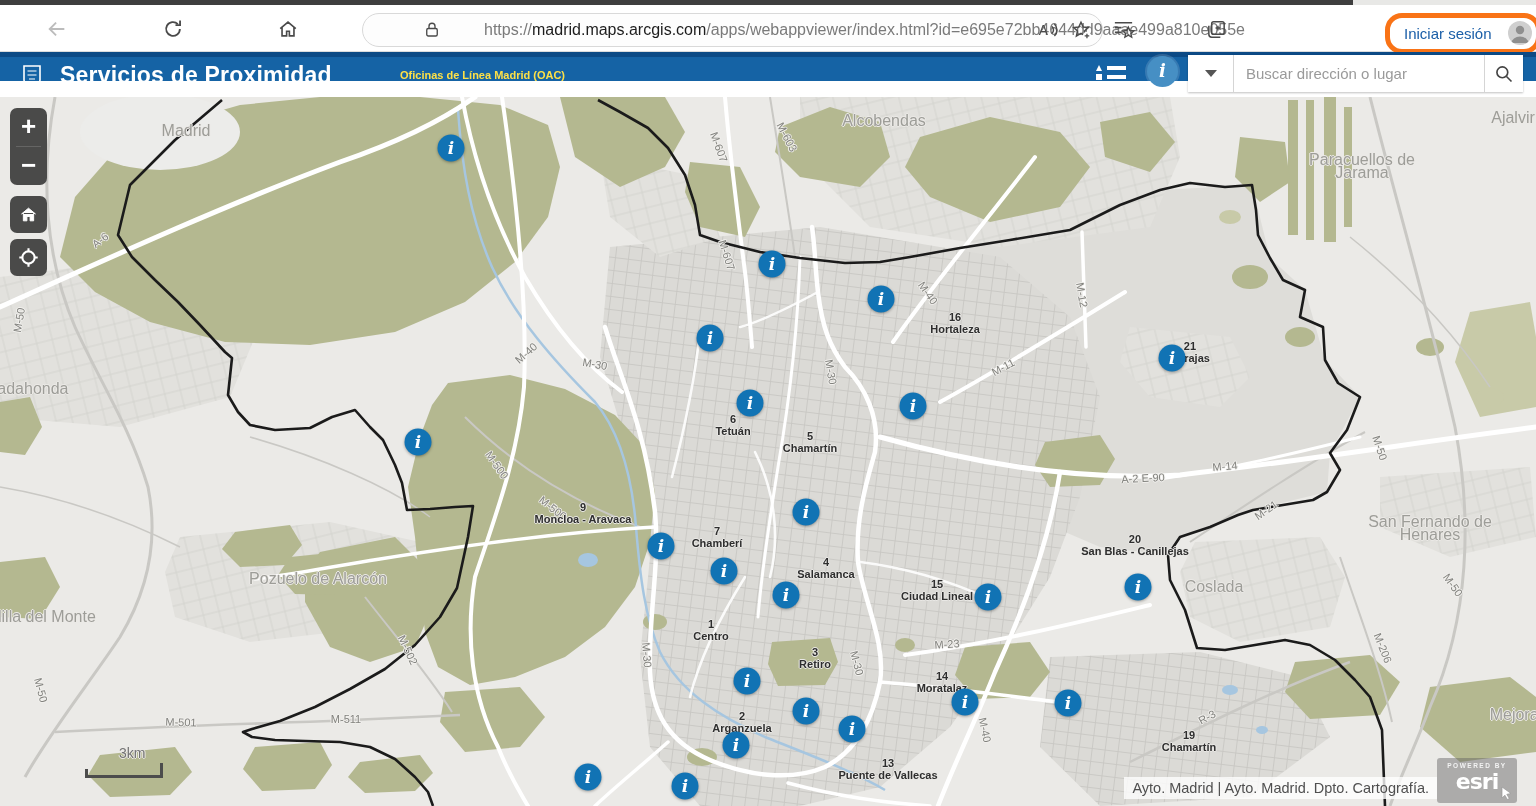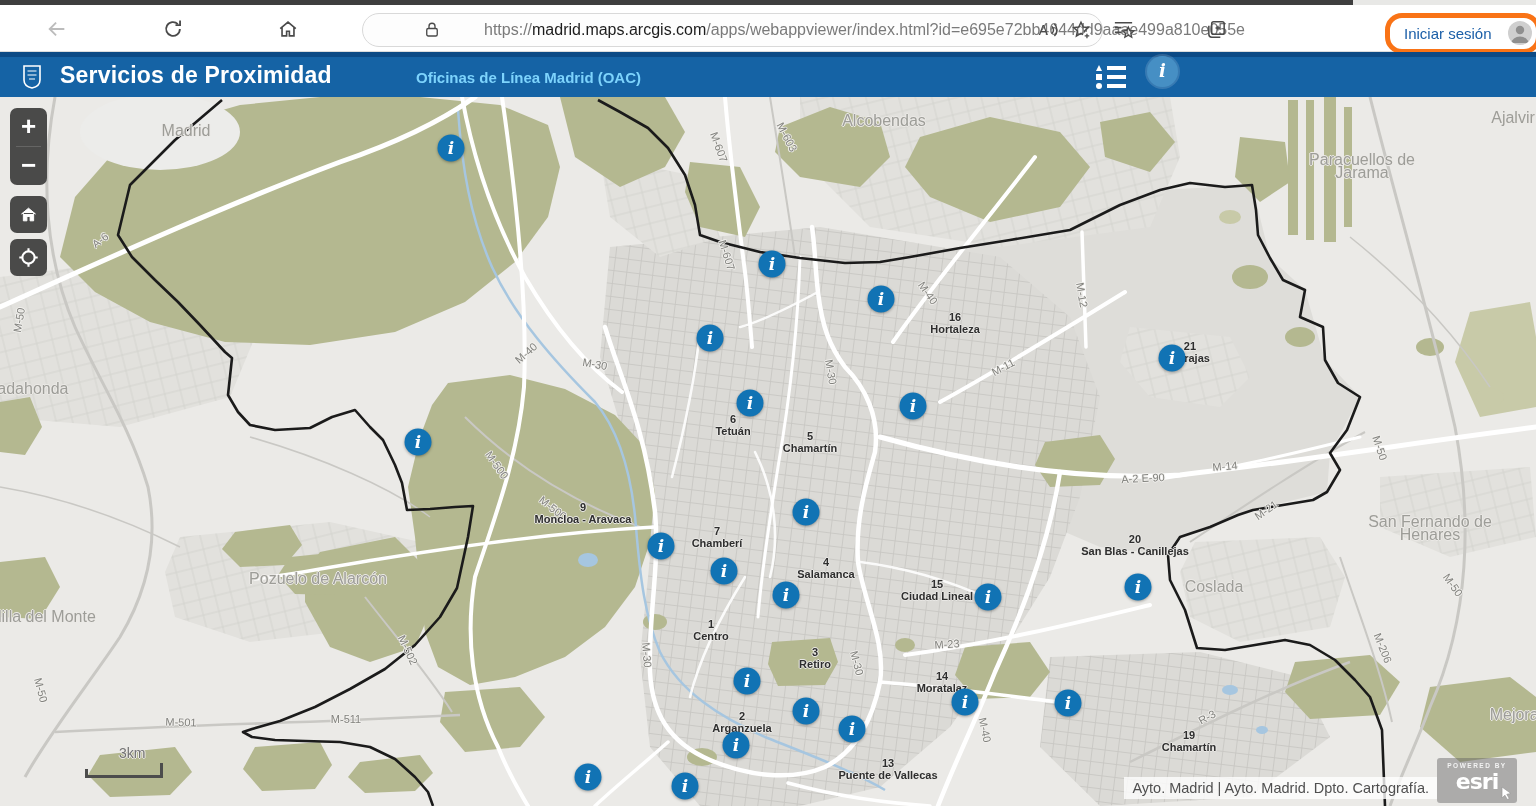--- a/index.html
+++ b/index.html
@@ -16,24 +16,24 @@
            border:1px solid #d9d9d9;border-radius:17px;display:flex;align-items:center;}
   #urltext{position:absolute;left:121px;top:0;height:32px;line-height:32px;font-size:16px;white-space:nowrap;}
   #urltext .dim{color:#7a7a7a;} #urltext .strong{color:#1d1d1d;}
   #signin{position:absolute;left:1385px;top:8px;width:146px;height:31px;border:5px solid #f97316;
           border-radius:17px;background:#fff;display:flex;align-items:center;cursor:pointer;}
   #signin span{color:#1b5fa8;font-size:15px;margin-left:14px;}
   #signin .avatar{position:absolute;right:4px;top:3px;width:24px;height:24px;border-radius:50%;
                   background:#cfcfcf;overflow:hidden;}
   
   #appstrip{position:absolute;left:0;top:52px;width:1536px;height:5px;background:#0c4a85;}
-  #appheader{position:absolute;left:0;top:57px;width:1536px;height:40px;background:#1563a5;}
+  #appheader{position:absolute;left:0;top:57px;width:1536px;height:24px;background:#1563a5;}
   #hdr-logo{position:absolute;left:22px;top:8px;}
   #hdr-title{position:absolute;left:60px;top:5px;font-size:23px;font-weight:bold;color:#fff;letter-spacing:.2px;}
-  #hdr-sub{position:absolute;left:416px;top:12px;font-size:15px;font-weight:bold;color:#7dd3fc;}
+  #hdr-sub{position:absolute;left:400px;top:12px;font-size:11px;font-weight:bold;color:#fde047;}
   #legend-btn{position:absolute;left:1096px;top:6px;width:32px;height:28px;cursor:pointer;}
   .leg-row{position:absolute;left:0;height:5px;}
   .leg-shape{position:absolute;left:0;width:6px;height:6px;background:#fff;}
   .leg-line{position:absolute;left:11px;top:1px;width:19px;height:3.5px;background:#fff;}
   #info-btn{position:absolute;left:1147px;top:-1px;width:31px;height:31px;border-radius:50%;background:#468fc4;
             color:#fff;text-align:center;line-height:30px;font-family:"DejaVu Serif",serif;
             font-style:italic;font-weight:bold;font-size:18px;cursor:pointer;box-shadow:0 0 0 2px rgba(255,255,255,.15);}
   #searchbox{position:absolute;left:1188px;top:-2px;width:335px;height:37px;background:#fff;
              display:flex;box-shadow:0 1px 2px rgba(0,0,0,.25);}
   #search-dd{width:45px;border-right:1px solid #d5d5d5;display:flex;align-items:center;justify-content:center;cursor:pointer;}
@@ -177,20 +177,32 @@
         <div class="leg-shape"></div>
         <div class="leg-line"></div>
       </div>
     <div class="leg-row" style="top:20px">
         <div class="leg-shape" style="border-radius:50%"></div>
         <div class="leg-line"></div>
       </div>
   </div>
   <div id="info-btn">i</div>
 
+  <div id="searchbox">
+    <div id="search-dd">
+        <div class="dd-arrow"></div>
+      </div>
+    <input id="search-input" placeholder="Buscar dirección o lugar" style="">
+    <div id="search-go">
+      <svg width="20" height="20" viewBox="0 0 24 24">
+          <circle cx="10" cy="10" r="6.5" fill="none" stroke="#444" stroke-width="2"></circle>
+          <path d="M15 15l6 6" stroke="#444" stroke-width="2"></path>
+        </svg>
+    </div>
+  </div>
 </div>
 
 <div id="map">
   <svg class="base" width="1536" height="709" viewBox="0 0 1536 709">
     <defs>
       <pattern id="urb" width="13" height="13" patternUnits="userSpaceOnUse" patternTransform="rotate(7)">
         <rect width="13" height="13" fill="#dbdad6"></rect>
         <path d="M0 6.5H13M6.5 0V13" stroke="#c8c7c3" stroke-width="0.9"></path>
       </pattern>
       <pattern id="urb2" width="16" height="16" patternUnits="userSpaceOnUse" patternTransform="rotate(-14)">

